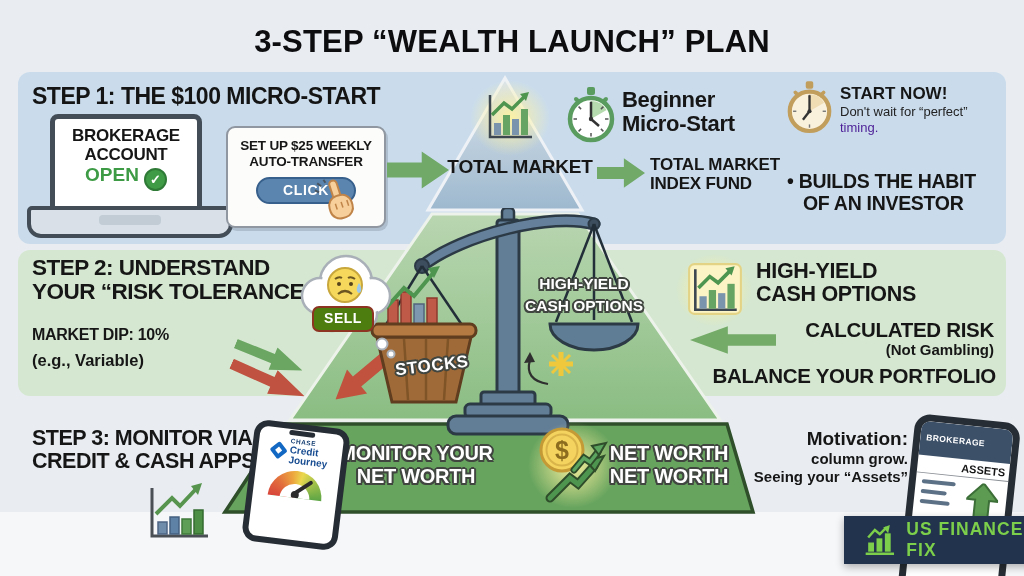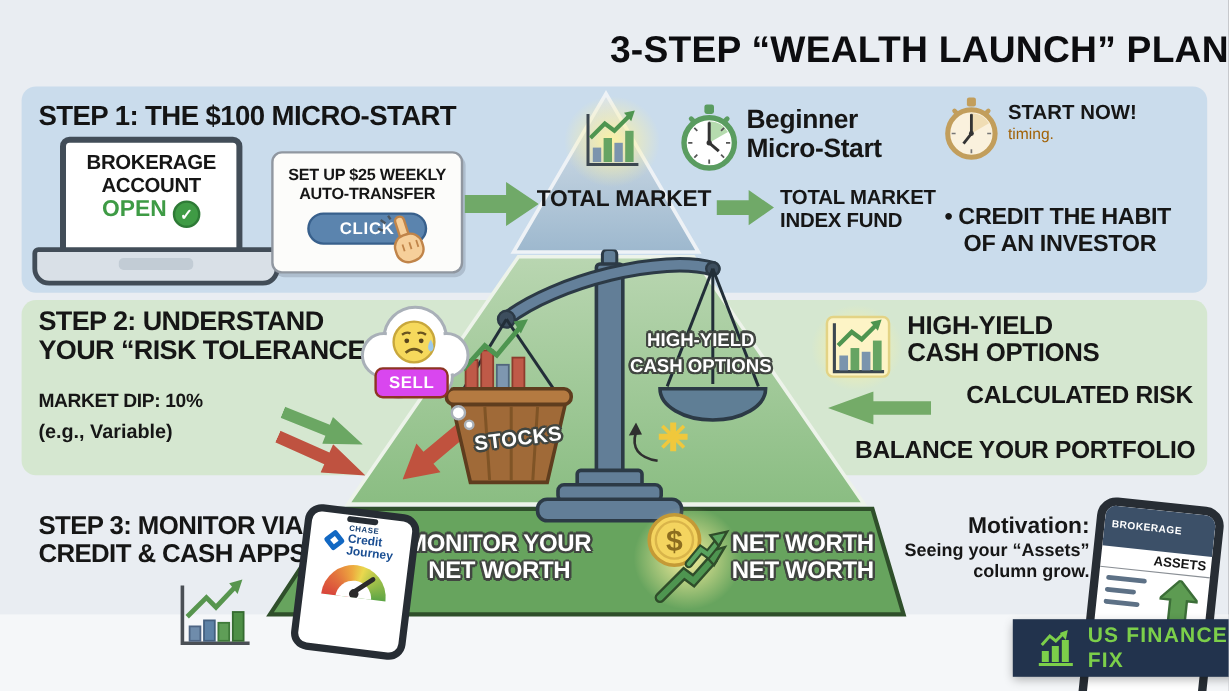--- a/index.html
+++ b/index.html
@@ -4,41 +4,41 @@
 <style>
   html,body{margin:0;padding:0;background:#888;}
   #canvas{position:relative;width:1024px;height:576px;background:#e9edf2;overflow:hidden;
           font-family:"Liberation Sans",sans-serif;color:#161616;}
   .abs{position:absolute;}
   .b{font-weight:bold;}
   .panel{position:absolute;border-radius:12px;}
   .p1{left:18px;top:72px;width:988px;height:172px;background:#cadcec;}
   .p2{left:18px;top:250px;width:988px;height:146px;background:#d5e7d0;}
   .strip{left:0;top:512px;width:1024px;height:64px;background:#f5f7f9;}
-  .title{left:0;top:24px;width:100%;text-align:right;font-size:31px;font-weight:bold;color:#0d0d10;letter-spacing:.2px;}
+  .title{left:0;top:24px;width:100%;text-align:center;font-size:31px;font-weight:bold;color:#0d0d10;letter-spacing:.2px;}
   .h1{font-size:23px;font-weight:bold;letter-spacing:-.5px;line-height:1.05;color:#141414;}
   .arr{position:absolute;clip-path:polygon(0 31%,56% 31%,56% 4%,100% 50%,56% 96%,56% 69%,0 69%);}
   .glow{position:absolute;border-radius:50%;background:radial-gradient(closest-side,rgba(255,243,160,.95),rgba(255,243,160,0));}
   .outline{color:#fff;text-shadow:2px 0 0 #414641,-2px 0 0 #414641,0 2px 0 #414641,0 -2px 0 #414641,
            1.5px 1.5px 0 #414641,-1.5px 1.5px 0 #414641,1.5px -1.5px 0 #414641,-1.5px -1.5px 0 #414641;}
   
   .lap-screen{left:50px;top:114px;width:142px;height:88px;background:#fff;border:5px solid #424d58;border-radius:8px;text-align:center;padding-top:7px;box-sizing:content-box;}
   .lap-screen .l1{font-size:17px;font-weight:bold;letter-spacing:-.3px;line-height:1.12;}
   .lap-open{font-size:19px;color:#3e9b45;font-weight:bold;}
   .chk{display:inline-block;width:19px;height:19px;border-radius:50%;background:#3f9b45;border:2px solid #2e7a36;color:#fff;
        font-size:13px;line-height:19px;vertical-align:-3px;margin-left:5px;font-weight:bold;text-align:center;}
   .lap-base{left:27px;top:206px;width:198px;height:24px;background:#d9e0e7;border:4px solid #424d58;border-radius:5px 5px 14px 14px;}
   .trackpad{position:absolute;left:50%;top:5px;width:62px;height:10px;margin-left:-31px;background:#c2ccd5;border-radius:4px;}
   
   .card{left:226px;top:126px;width:156px;height:88px;background:#fcfcfa;border:2px solid #9097a0;border-radius:9px;
         box-shadow:2px 3px 0 rgba(90,100,115,.25);text-align:center;padding-top:10px;box-sizing:content-box;}
   .card .c1{font-size:13.5px;font-weight:bold;letter-spacing:-.2px;line-height:1.15;}
   .clickbtn{margin:8px auto 0;width:96px;height:23px;background:#5b84ae;border:2px solid #38608c;border-radius:14px;
             color:#fff;font-weight:bold;font-size:14px;line-height:22px;letter-spacing:.6px;}
-  .sellbtn{position:absolute;left:312px;top:306px;width:58px;height:22px;background:#d946ef;border:2px solid #8d3423;border-radius:7px;
+  .sellbtn{position:absolute;left:312px;top:306px;width:58px;height:22px;background:#4d7c0f;border:2px solid #8d3423;border-radius:7px;
            color:#fff;font-weight:bold;font-size:14px;line-height:21px;letter-spacing:.5px;text-align:center;}
   
   .phone{position:absolute;background:#fff;border:6px solid #272d34;border-radius:14px;}
   .notch{position:absolute;left:50%;top:1px;width:26px;height:5px;margin-left:-13px;background:#272d34;border-radius:3px;}
   .gauge{position:relative;margin:5px auto 0;width:54px;height:27px;border-radius:54px 54px 0 0;overflow:hidden;
          background:conic-gradient(from 270deg at 50% 100%,#d8453b 0deg,#e2703d 42deg,#eda73f 80deg,#ead84e 104deg,#a7c34b 134deg,#5da545 180deg);}
   .gauge-hole{position:absolute;left:50%;bottom:-1px;width:30px;height:15px;margin-left:-15px;background:#fff;border-radius:30px 30px 0 0;}
   .needle{position:absolute;left:26px;bottom:2px;width:22px;height:3.5px;background:#2b2b2b;border-radius:2px;
           transform-origin:0 50%;transform:rotate(-40deg);}
   .ndot{position:absolute;left:23px;bottom:-1px;width:8px;height:8px;border-radius:50%;background:#2b2b2b;}
@@ -162,24 +162,25 @@
     <line x1="25" y1="19" x2="25" y2="15.5" stroke="#777" stroke-width="1.5"></line>
     <line x1="39" y1="33" x2="42.5" y2="33" stroke="#777" stroke-width="1.5"></line>
     <line x1="25" y1="47" x2="25" y2="50.5" stroke="#777" stroke-width="1.5"></line>
     <line x1="11" y1="33" x2="7.5" y2="33" stroke="#777" stroke-width="1.5"></line>
     <line x1="25" y1="33" x2="25" y2="16" stroke="#333" stroke-width="2.5"></line>
     <line x1="25" y1="33" x2="18" y2="42" stroke="#333" stroke-width="2.5"></line>
     <circle cx="25" cy="33" r="2.2" fill="#333"></circle>
   </svg>
   <div class="abs" style="left:840px;top:84px;width:172px;">
     <div class="b" style="font-size:17px;">START NOW!</div>
-    <div style="font-size:13px;color:#a16207;">timing.</div>
+    <div style="font-size:13px;color:#222;line-height:1.25;">Don't wait for “perfect”</div>
+    <div style="font-size:13px;color:#4c1d95;">timing.</div>
   </div>
   <div class="abs b" style="left:787px;top:170px;font-size:19.5px;line-height:1.15;letter-spacing:-.3px;">
-    <span style="display:block">• CREDIT THE HABIT</span>
+    <span style="display:block">• BUILDS THE HABIT</span>
     <span style="display:block;padding-left:16px;">OF AN INVESTOR</span>
   </div>
 
   <div class="abs b" style="left:32px;top:256px;font-size:22.5px;line-height:1.06;letter-spacing:-.5px;">
     <span style="display:block">STEP 2: UNDERSTAND</span>
     <span style="display:block">YOUR “RISK TOLERANCE”</span>
   </div>
   <div class="abs b" style="left:32px;top:326px;font-size:16px;letter-spacing:-.3px;">MARKET DIP: 10%</div>
   <div class="abs b" style="left:32px;top:351px;font-size:16.5px;">(e.g., Variable)</div>
 
@@ -275,20 +276,21 @@
     <rect x="40" y="22" width="7" height="24" fill="#66a463"></rect>
     <polyline points="12,26 23,15 31,21 43,9" stroke="#4e9550" stroke-width="3.5" fill="none"></polyline>
     <polygon points="47,5 38,7 44,14" fill="#4e9550"></polygon>
   </svg>
   <div class="abs b" style="left:756px;top:260px;font-size:21.5px;line-height:1.08;letter-spacing:-.3px;">
     <span style="display:block">HIGH-YIELD</span>
     <span style="display:block">CASH OPTIONS</span>
   </div>
   <div class="arr" style="left:690px;top:325px;width:86px;height:30px;background:#74ab68;transform:scaleX(-1);"></div>
   <div class="abs b" style="right:30px;top:318px;width:240px;text-align:right;font-size:20.5px;letter-spacing:-.3px;">CALCULATED RISK</div>
+  <div class="abs b" style="right:30px;top:341px;width:240px;text-align:right;font-size:15px;">(Not Gambling)</div>
   <div class="abs b" style="right:28px;top:364px;width:300px;text-align:right;font-size:20.5px;letter-spacing:-.3px;">BALANCE YOUR PORTFOLIO</div>
 
   <div class="abs b" style="left:32px;top:427px;font-size:21.5px;line-height:1.08;letter-spacing:-.5px;">
     <span style="display:block">STEP 3: MONITOR VIA</span>
     <span style="display:block">CREDIT &amp; CASH APPS</span>
   </div>
   <svg class="abs" style="left:142px;top:480px;" width="70" height="64" viewBox="0 0 70 64">
     <path d="M10 8 V56 H66" stroke="#4a4f55" stroke-width="3" fill="none"></path>
     <rect x="16" y="42" width="9" height="12" fill="#6f8cab" stroke="#4d6483" stroke-width="1.5"></rect>
     <rect x="28" y="37" width="9" height="17" fill="#5d82a6" stroke="#446080" stroke-width="1.5"></rect>
@@ -335,22 +337,22 @@
     <polyline points="38,44 48,32 54,36 62,26" stroke="#5aa45f" stroke-width="3.5" fill="none" stroke-linecap="round"></polyline>
     <polygon points="70,17 56,20 63,29" fill="#5aa45f" stroke="#2f4d2a" stroke-width="2"></polygon>
   </svg>
   <div class="abs b outline" style="left:604px;top:442px;width:130px;text-align:center;font-size:20px;line-height:1.15;letter-spacing:-.3px;">
     <span style="display:block">NET WORTH</span>
     <span style="display:block">NET WORTH</span>
   </div>
 
   <div class="abs b" style="left:742px;top:428px;width:166px;text-align:right;line-height:1.18;">
     <span style="display:block;font-size:19px;">Motivation:</span>
+    <span style="display:block;font-size:15px;">column grow.</span>
     <span style="display:block;font-size:15px;">Seeing your “Assets”</span>
-    <span style="display:block;font-size:15px;">column grow.</span>
   </div>
 
   <div class="phone" style="left:906px;top:418px;width:92px;height:170px;transform:rotate(6deg);border-width:7px;border-radius:16px;overflow:hidden;z-index:20;">
     <div class="ph2-head">
       <span class="bk">BROKERAGE</span>
       <div style="margin-top:4px;">
         <span class="hline"></span><span class="hline"></span><span class="hline"></span>
       </div>
     </div>
     <div class="assets">ASSETS</div>

